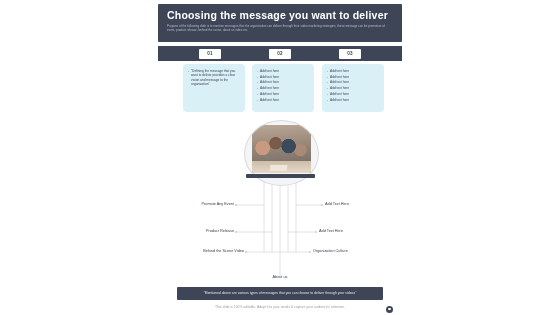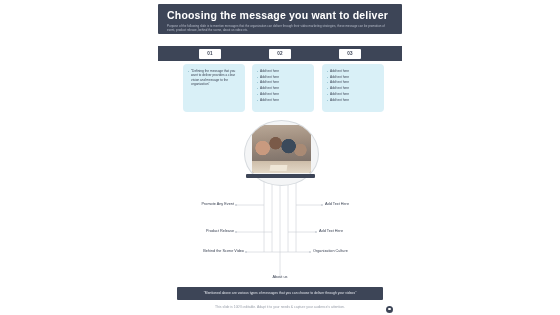--- a/index.html
+++ b/index.html
@@ -5,21 +5,21 @@
   html,body{margin:0;padding:0;}
   body{
     width:560px;height:315px;background:#ffffff;
     font-family:"Liberation Sans",sans-serif;
     overflow:hidden;position:relative;
   }
   .slide{position:absolute;left:0;top:0;width:560px;height:315px;background:#fff;}
 
   
   .header{
-    position:absolute;left:158px;top:4px;width:244px;height:30px;
+    position:absolute;left:158px;top:4px;width:244px;height:38px;
     background:#3d4557;border-radius:1px;
     padding:5px 9px 0 9px;box-sizing:border-box;
   }
   .header-title{
     color:#ffffff;font-size:10.5px;font-weight:bold;letter-spacing:.2px;
     line-height:12px;margin:0;white-space:nowrap;
   }
   .header-sub{
     color:#b9bfcc;font-size:2.9px;line-height:4.1px;margin-top:3px;
     letter-spacing:.05px;

